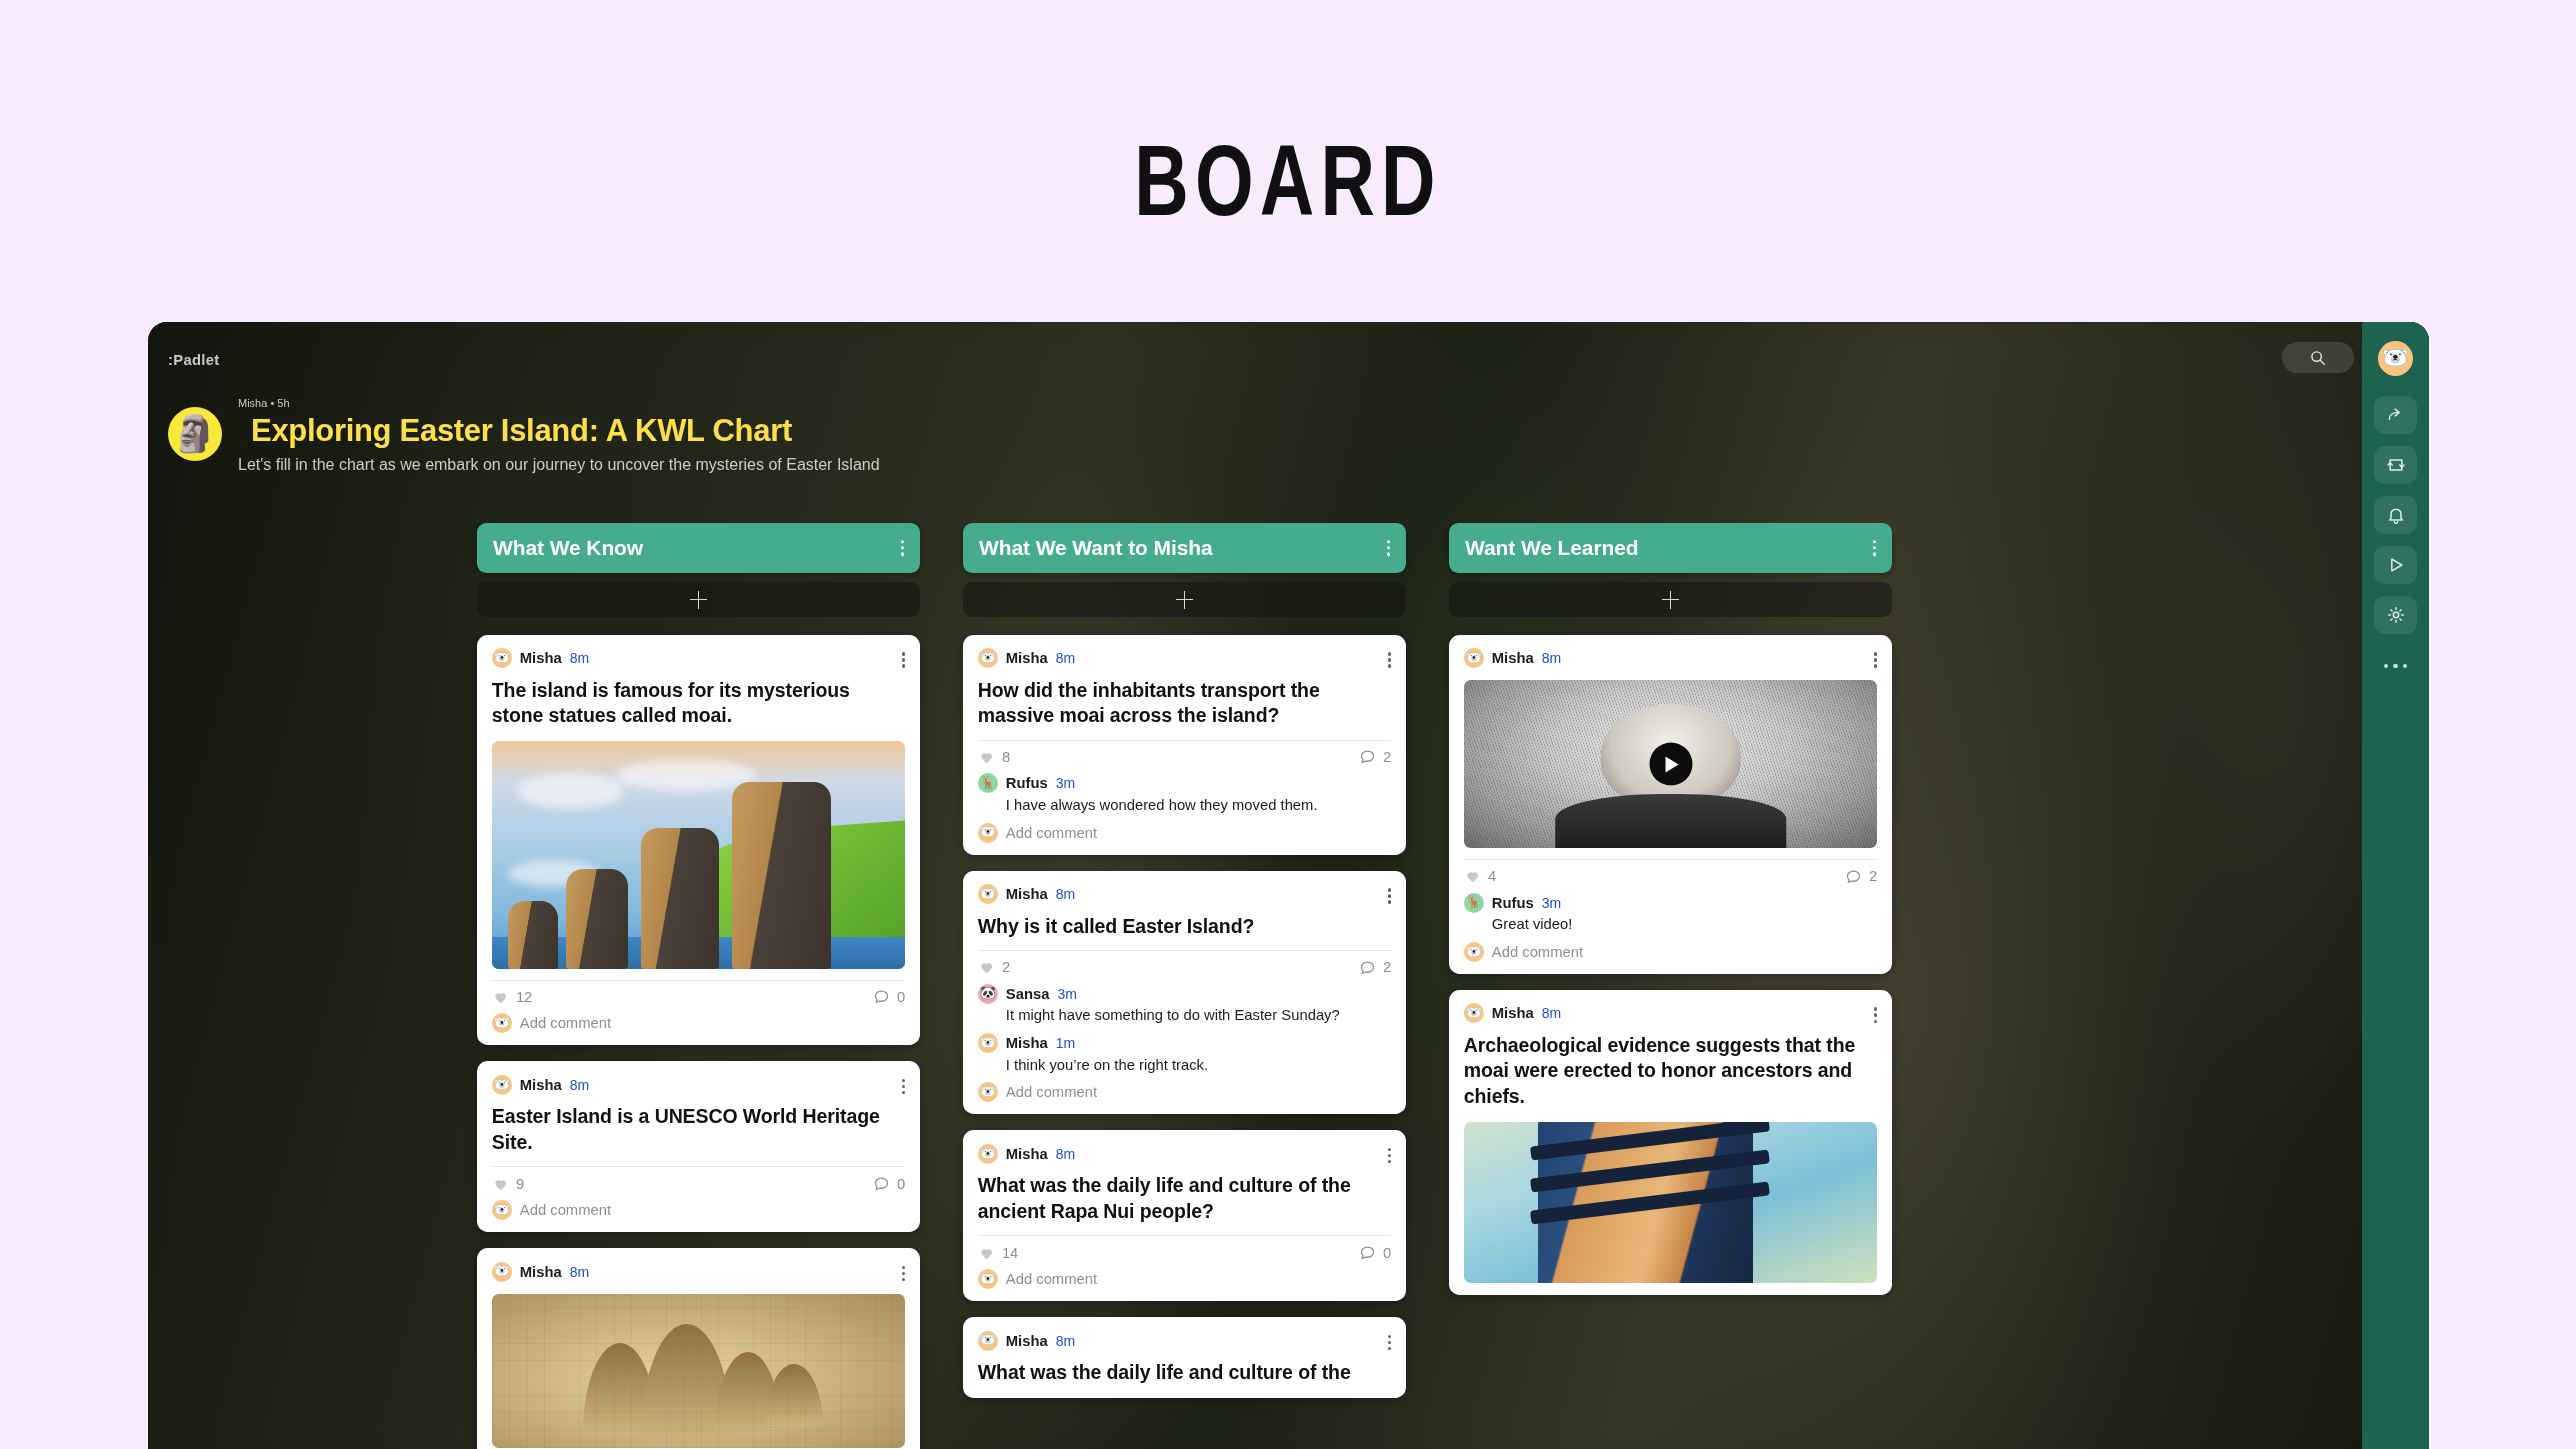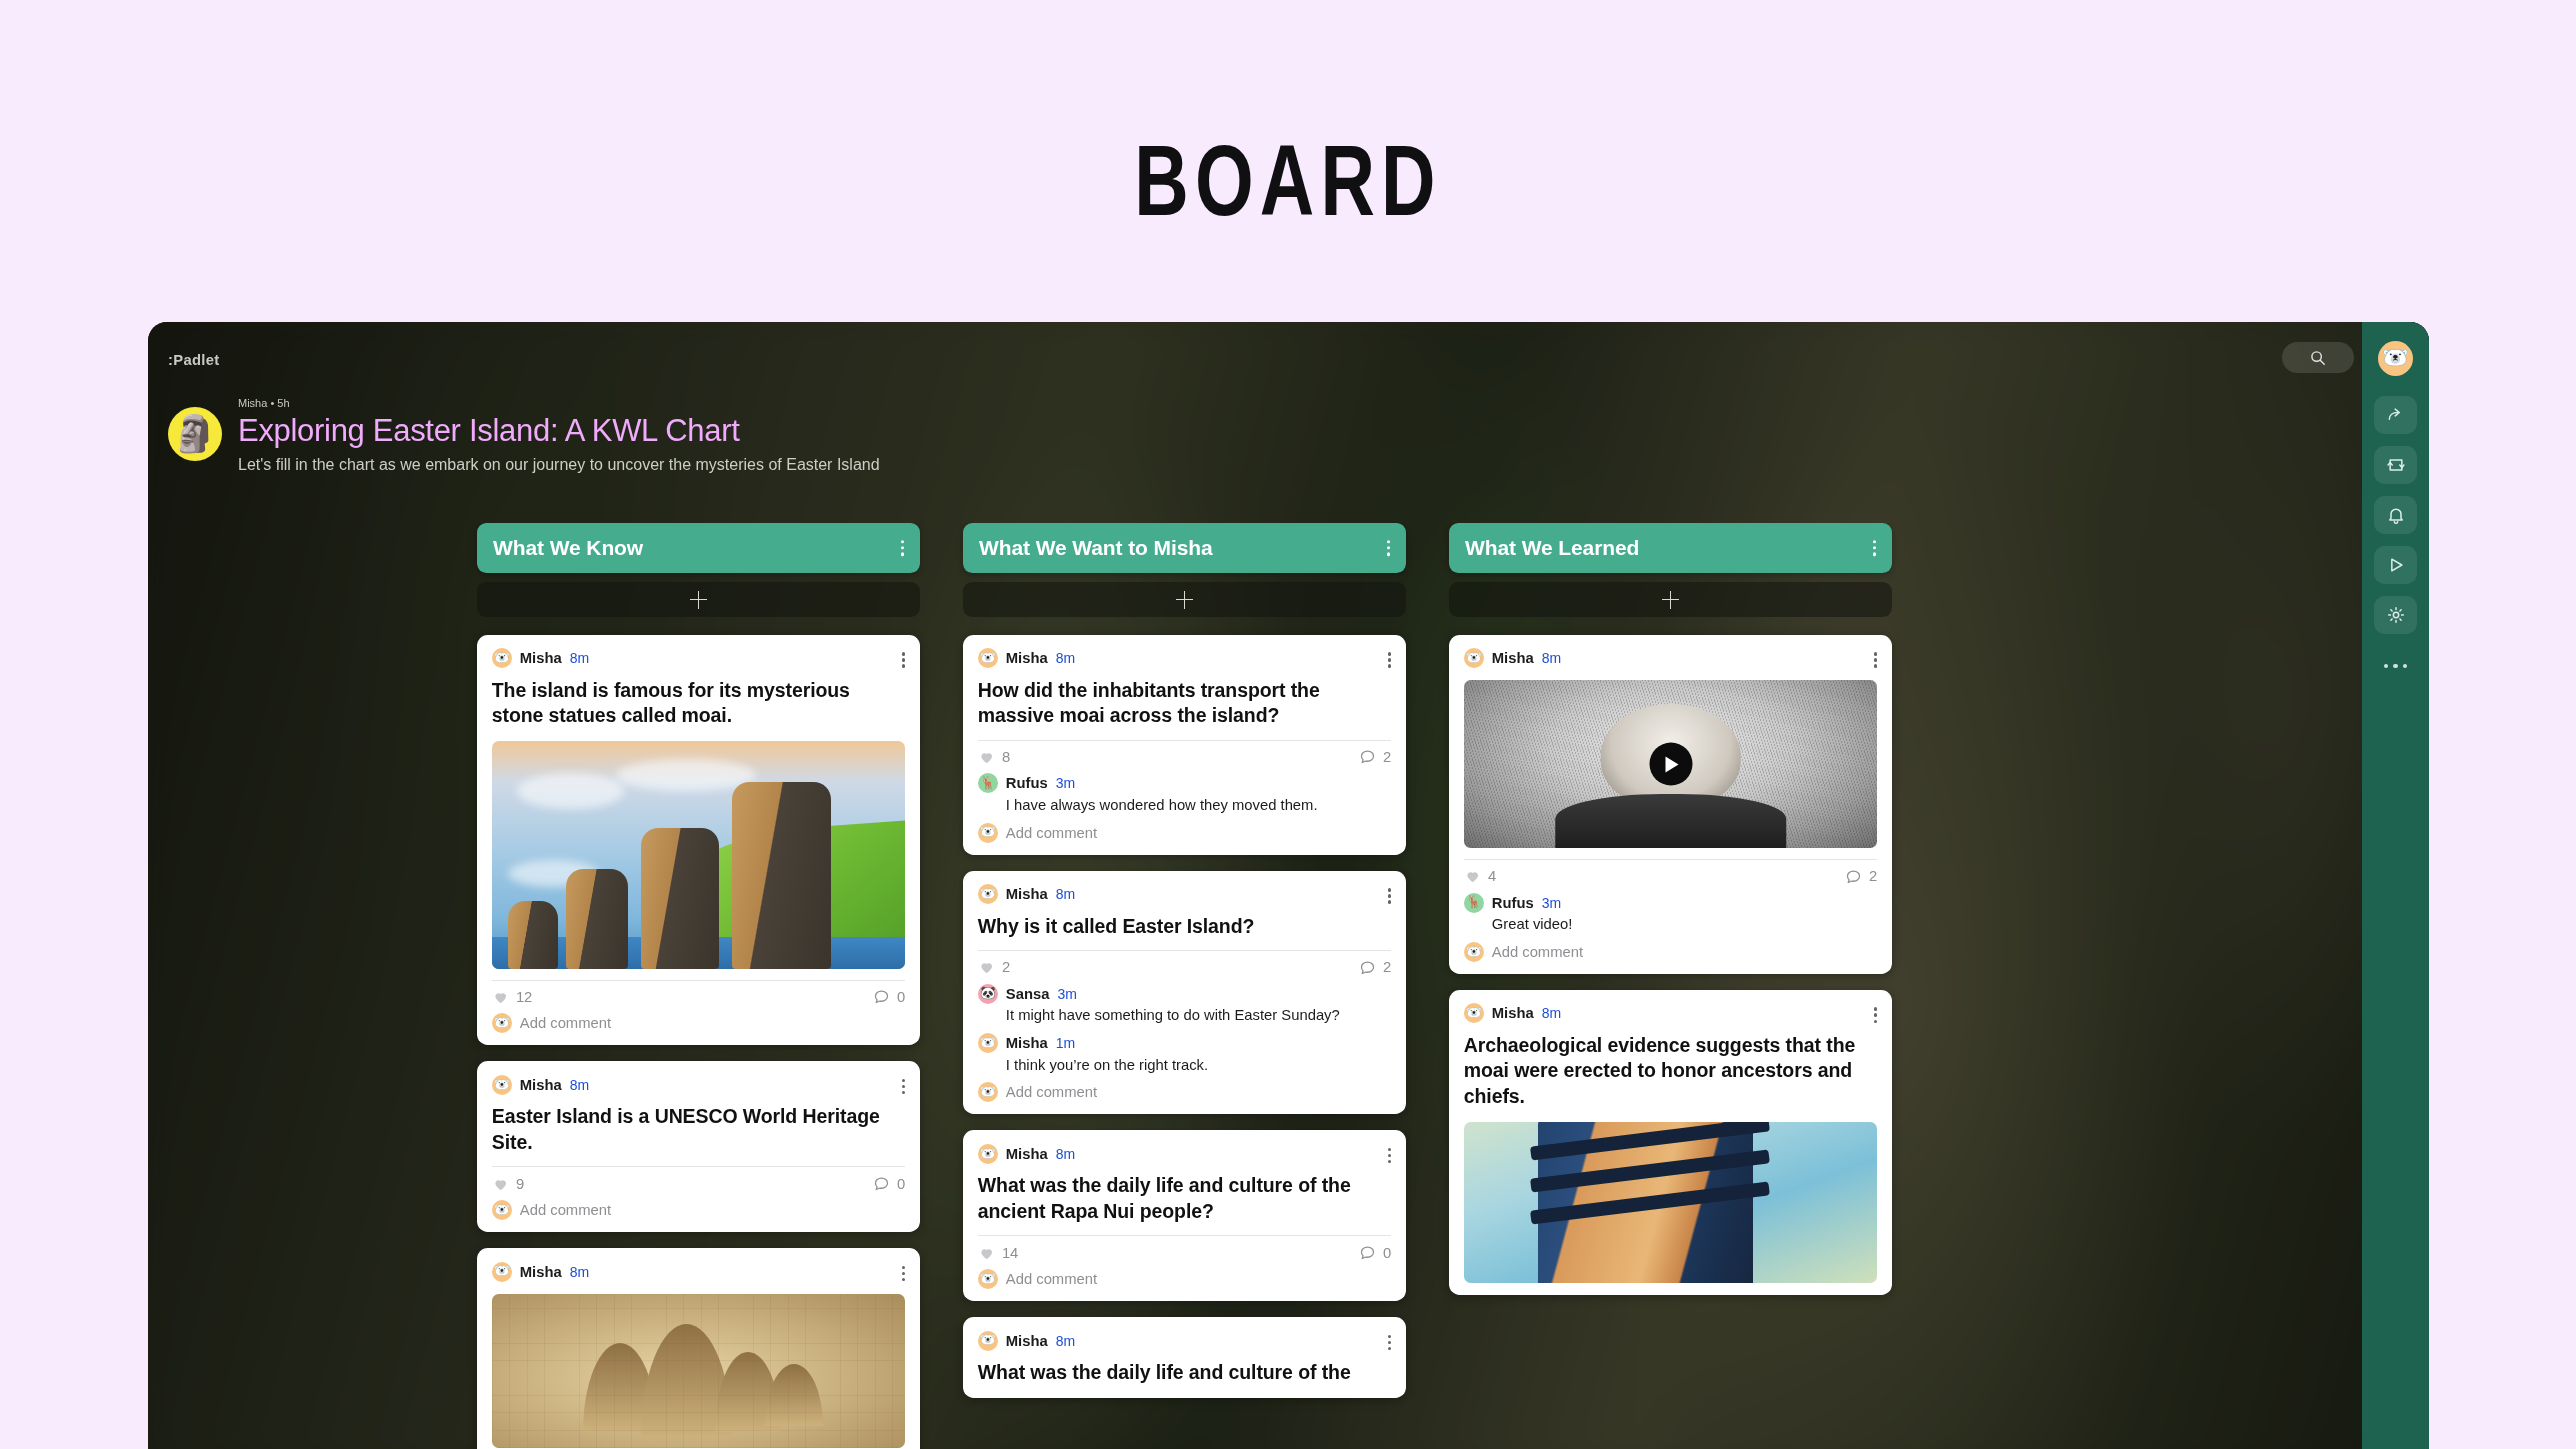--- a/index.html
+++ b/index.html
@@ -77,22 +77,22 @@
     background: #f7e93a;
     display: flex; align-items: center; justify-content: center;
     font-size: 36px; line-height: 1; margin-top: 10.7px;
     flex: 0 0 auto;
   }
   .board-meta { padding-top: 1.3px; }
   .board-byline {
     font-size: 11px; color: #c8cabf; margin-bottom: 4px; font-weight: 400;
   }
   .board-title {
-    font-size: 31px; font-weight: 400; color: #f0abfc;
-    letter-spacing: -0.3px; margin-bottom: 6.7px;
+    font-size: 31px; font-weight: 700; color: #fde047;
+    letter-spacing: -0.3px; margin-bottom: 6.7px; margin-left: 13px;
   }
   .board-desc { font-size: 16px; color: #cdcfc6; font-weight: 400; }
 
   
   .columns {
     position: absolute; left: 0; top: 201px; right: 67px; bottom: 0;
     display: flex; gap: 43px; padding-left: 329px; z-index: 3;
     overflow: hidden;
   }
   .column { width: 443px; flex: 0 0 443px; display: flex; flex-direction: column; }
@@ -599,21 +599,21 @@
           <i></i>
           <i></i>
         </div>
         <div class="card-title">What was the daily life and culture of the</div>
 
       </div>
         </div>
       </div>
       <div class="column">
     <div class="col-header">
-      <span class="col-title">What We Learned</span>
+      <span class="col-title">Want We Learned</span>
       <div class="col-menu">
         <i></i>
         <i></i>
         <i></i>
       </div>
     </div>
     <div class="col-add">
       <div class="plus"></div>
     </div>
     <div class="col-body">

